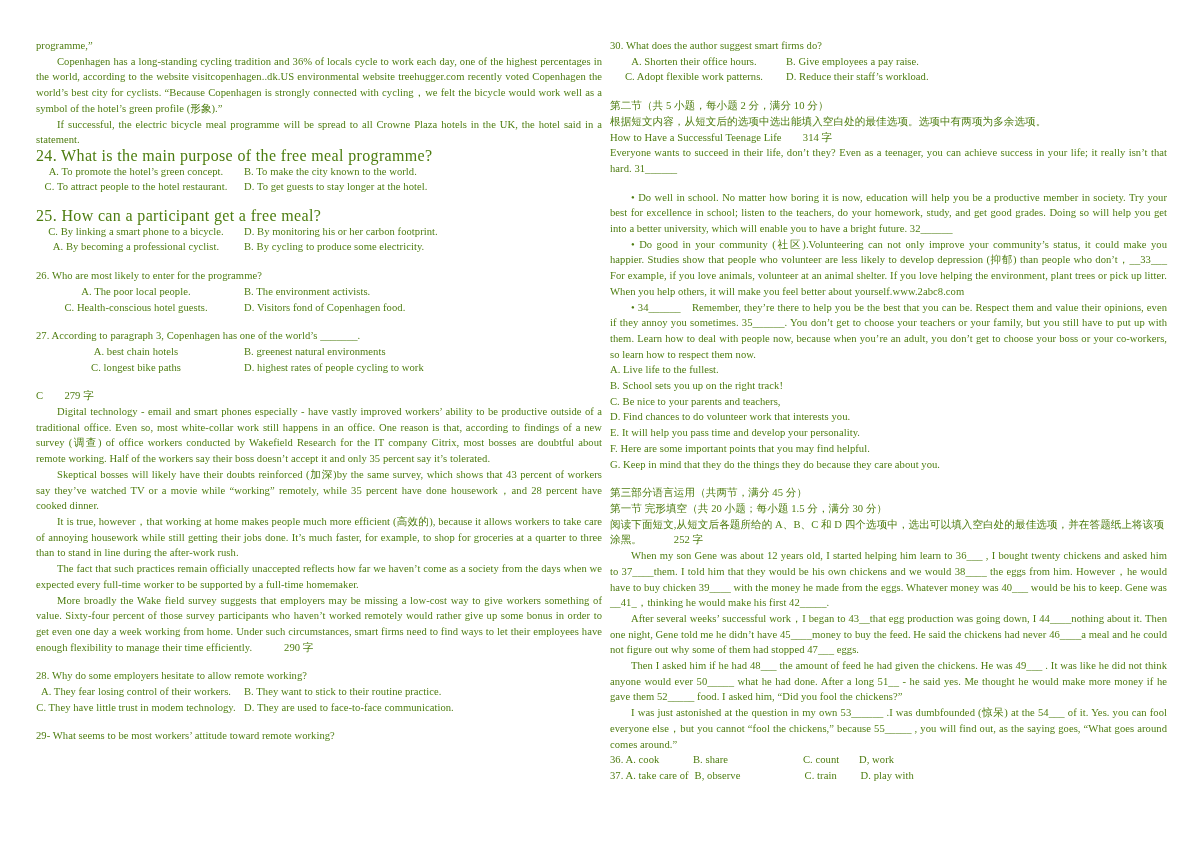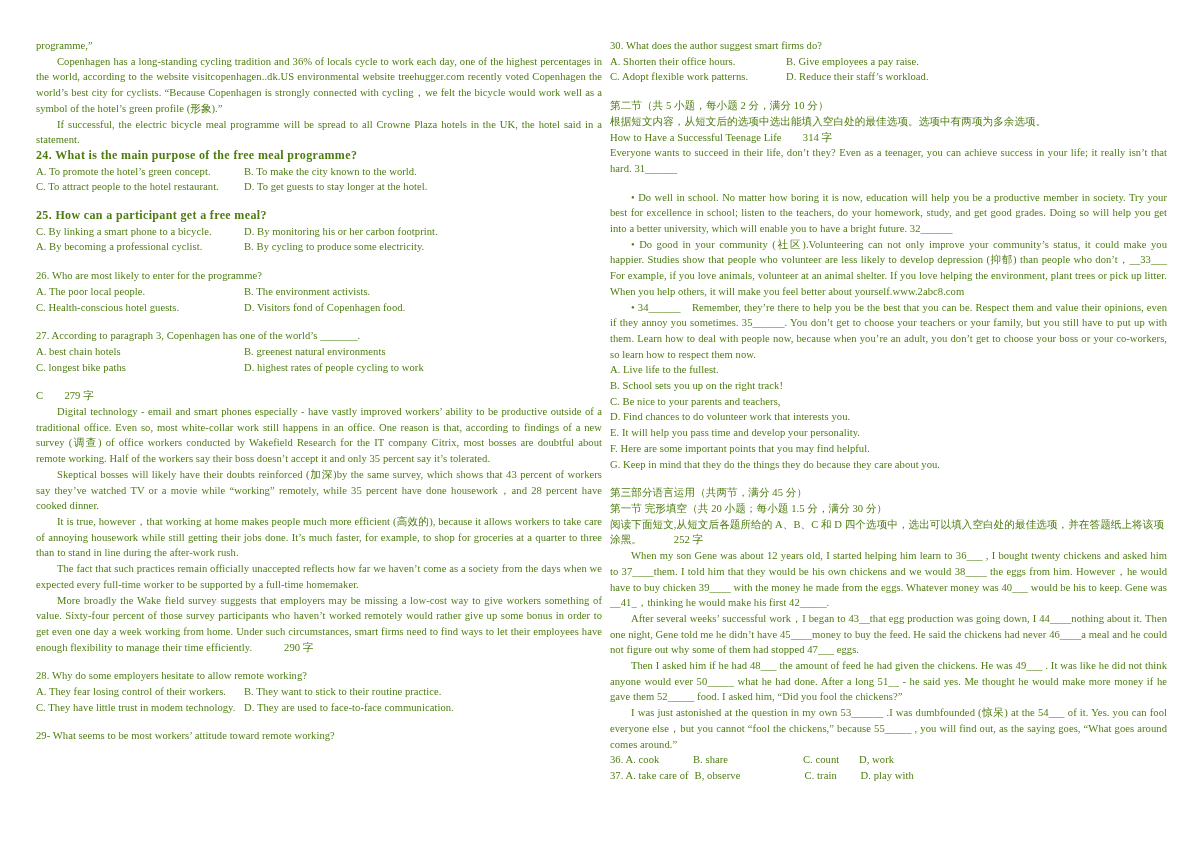--- a/index.html
+++ b/index.html
@@ -17,27 +17,27 @@
     font-size:10.6px;
     line-height:15.7px;
     text-align:justify;
     letter-spacing:0.05px;
   }
   .col-left{left:36px;width:566px;}
   .col-right{left:610px;width:557px;}
   .para{margin:0;}
   .indent{text-indent:21px;}
   .question{margin:0;text-align:left;}
-  .question.bold{font-weight:700;letter-spacing:0.35px;font-size:12px;}
+  .question.bold{font-weight:400;letter-spacing:0.35px;font-size:16px;}
   .centered{text-align:left;margin:0;}
   .cjk{margin:0;text-align:left;}
   .list-item{margin:0;text-align:left;}
   .gap{height:13px;}
   .row2{display:block;text-align:left;white-space:nowrap;}
-  .row2 span{display:inline-block;white-space:normal;vertical-align:top;text-align:left;}
+  .row2 span{display:inline-block;white-space:normal;vertical-align:top;text-align:center;}
   .col-left .row2 span:first-child{min-width:200px;padding-right:8px;}
   .col-right .row2 span:first-child{min-width:168px;padding-right:8px;}
   .row4{display:block;text-align:left;white-space:nowrap;}
   .row4 span{display:inline-block;vertical-align:top;text-align:left;padding-right:6px;}
   .col-left .row4 span:nth-child(1){min-width:76px;}
   .col-left .row4 span:nth-child(2){min-width:78px;}
   .col-left .row4 span:nth-child(3){min-width:61px;}
   .col-right .row4 span:nth-child(1){min-width:77px;}
   .col-right .row4 span:nth-child(2){min-width:60px;}
   .col-right .row4 span:nth-child(3){min-width:50px;margin-left:44px;}

